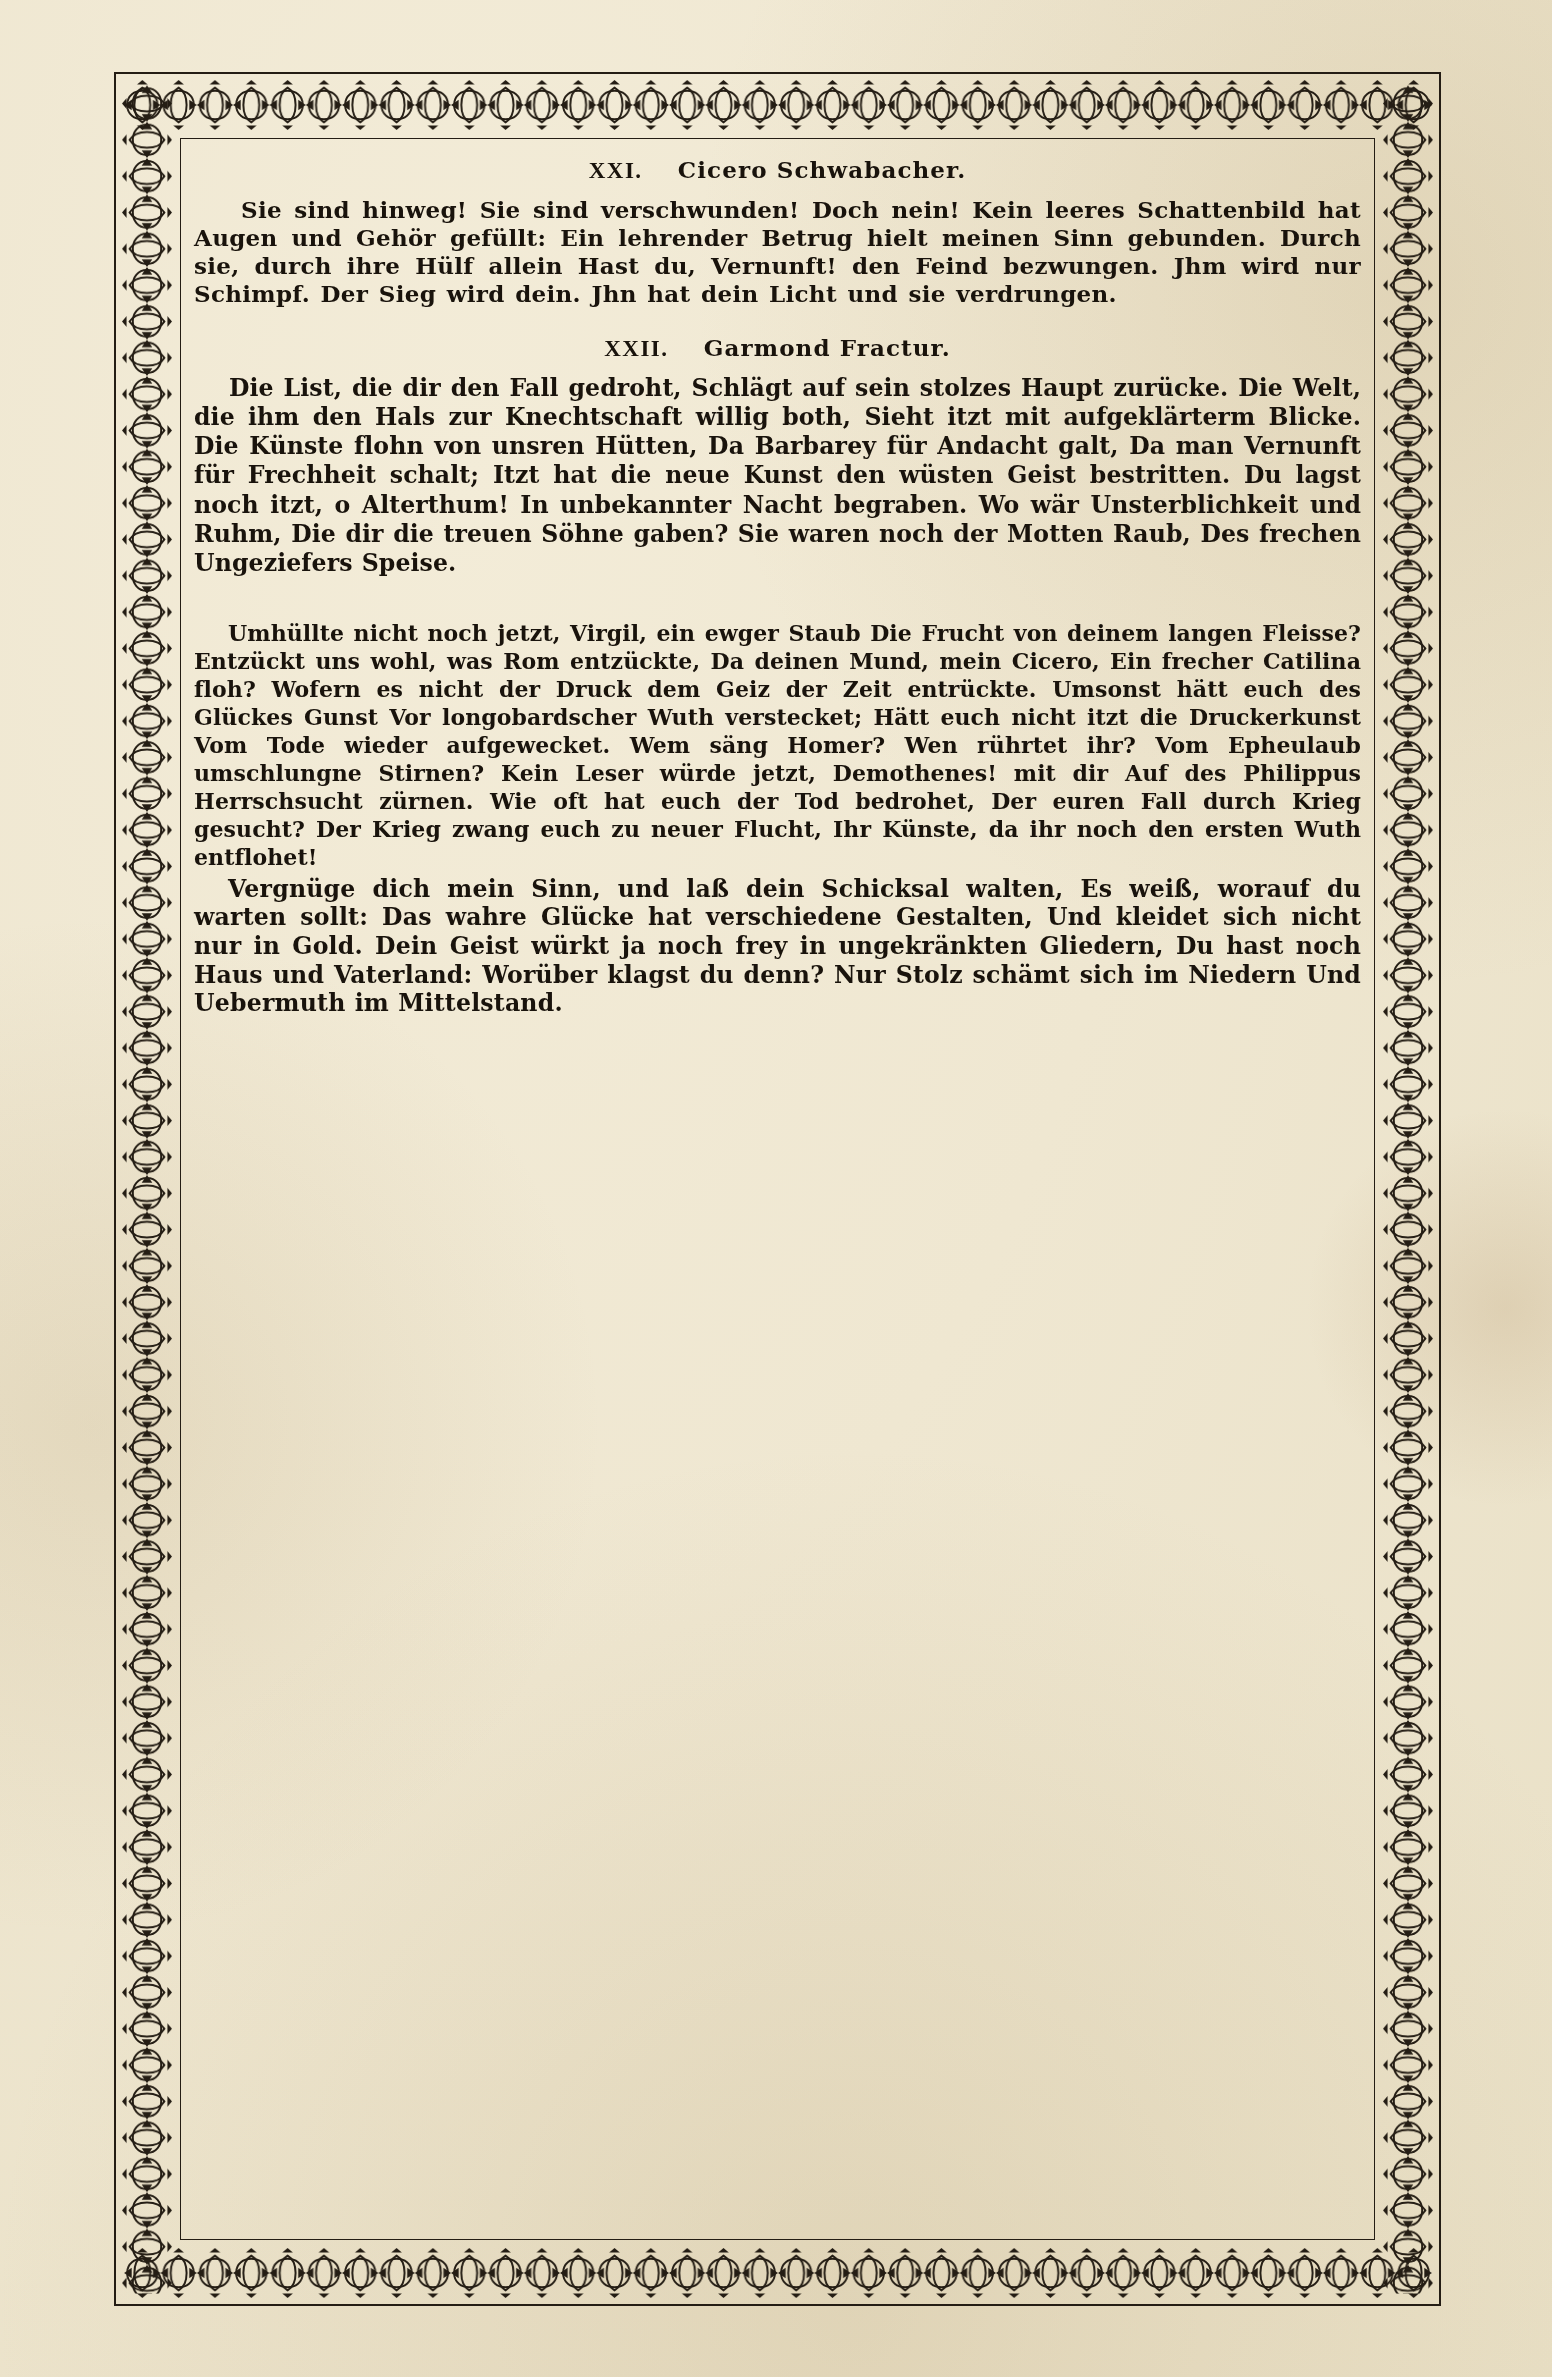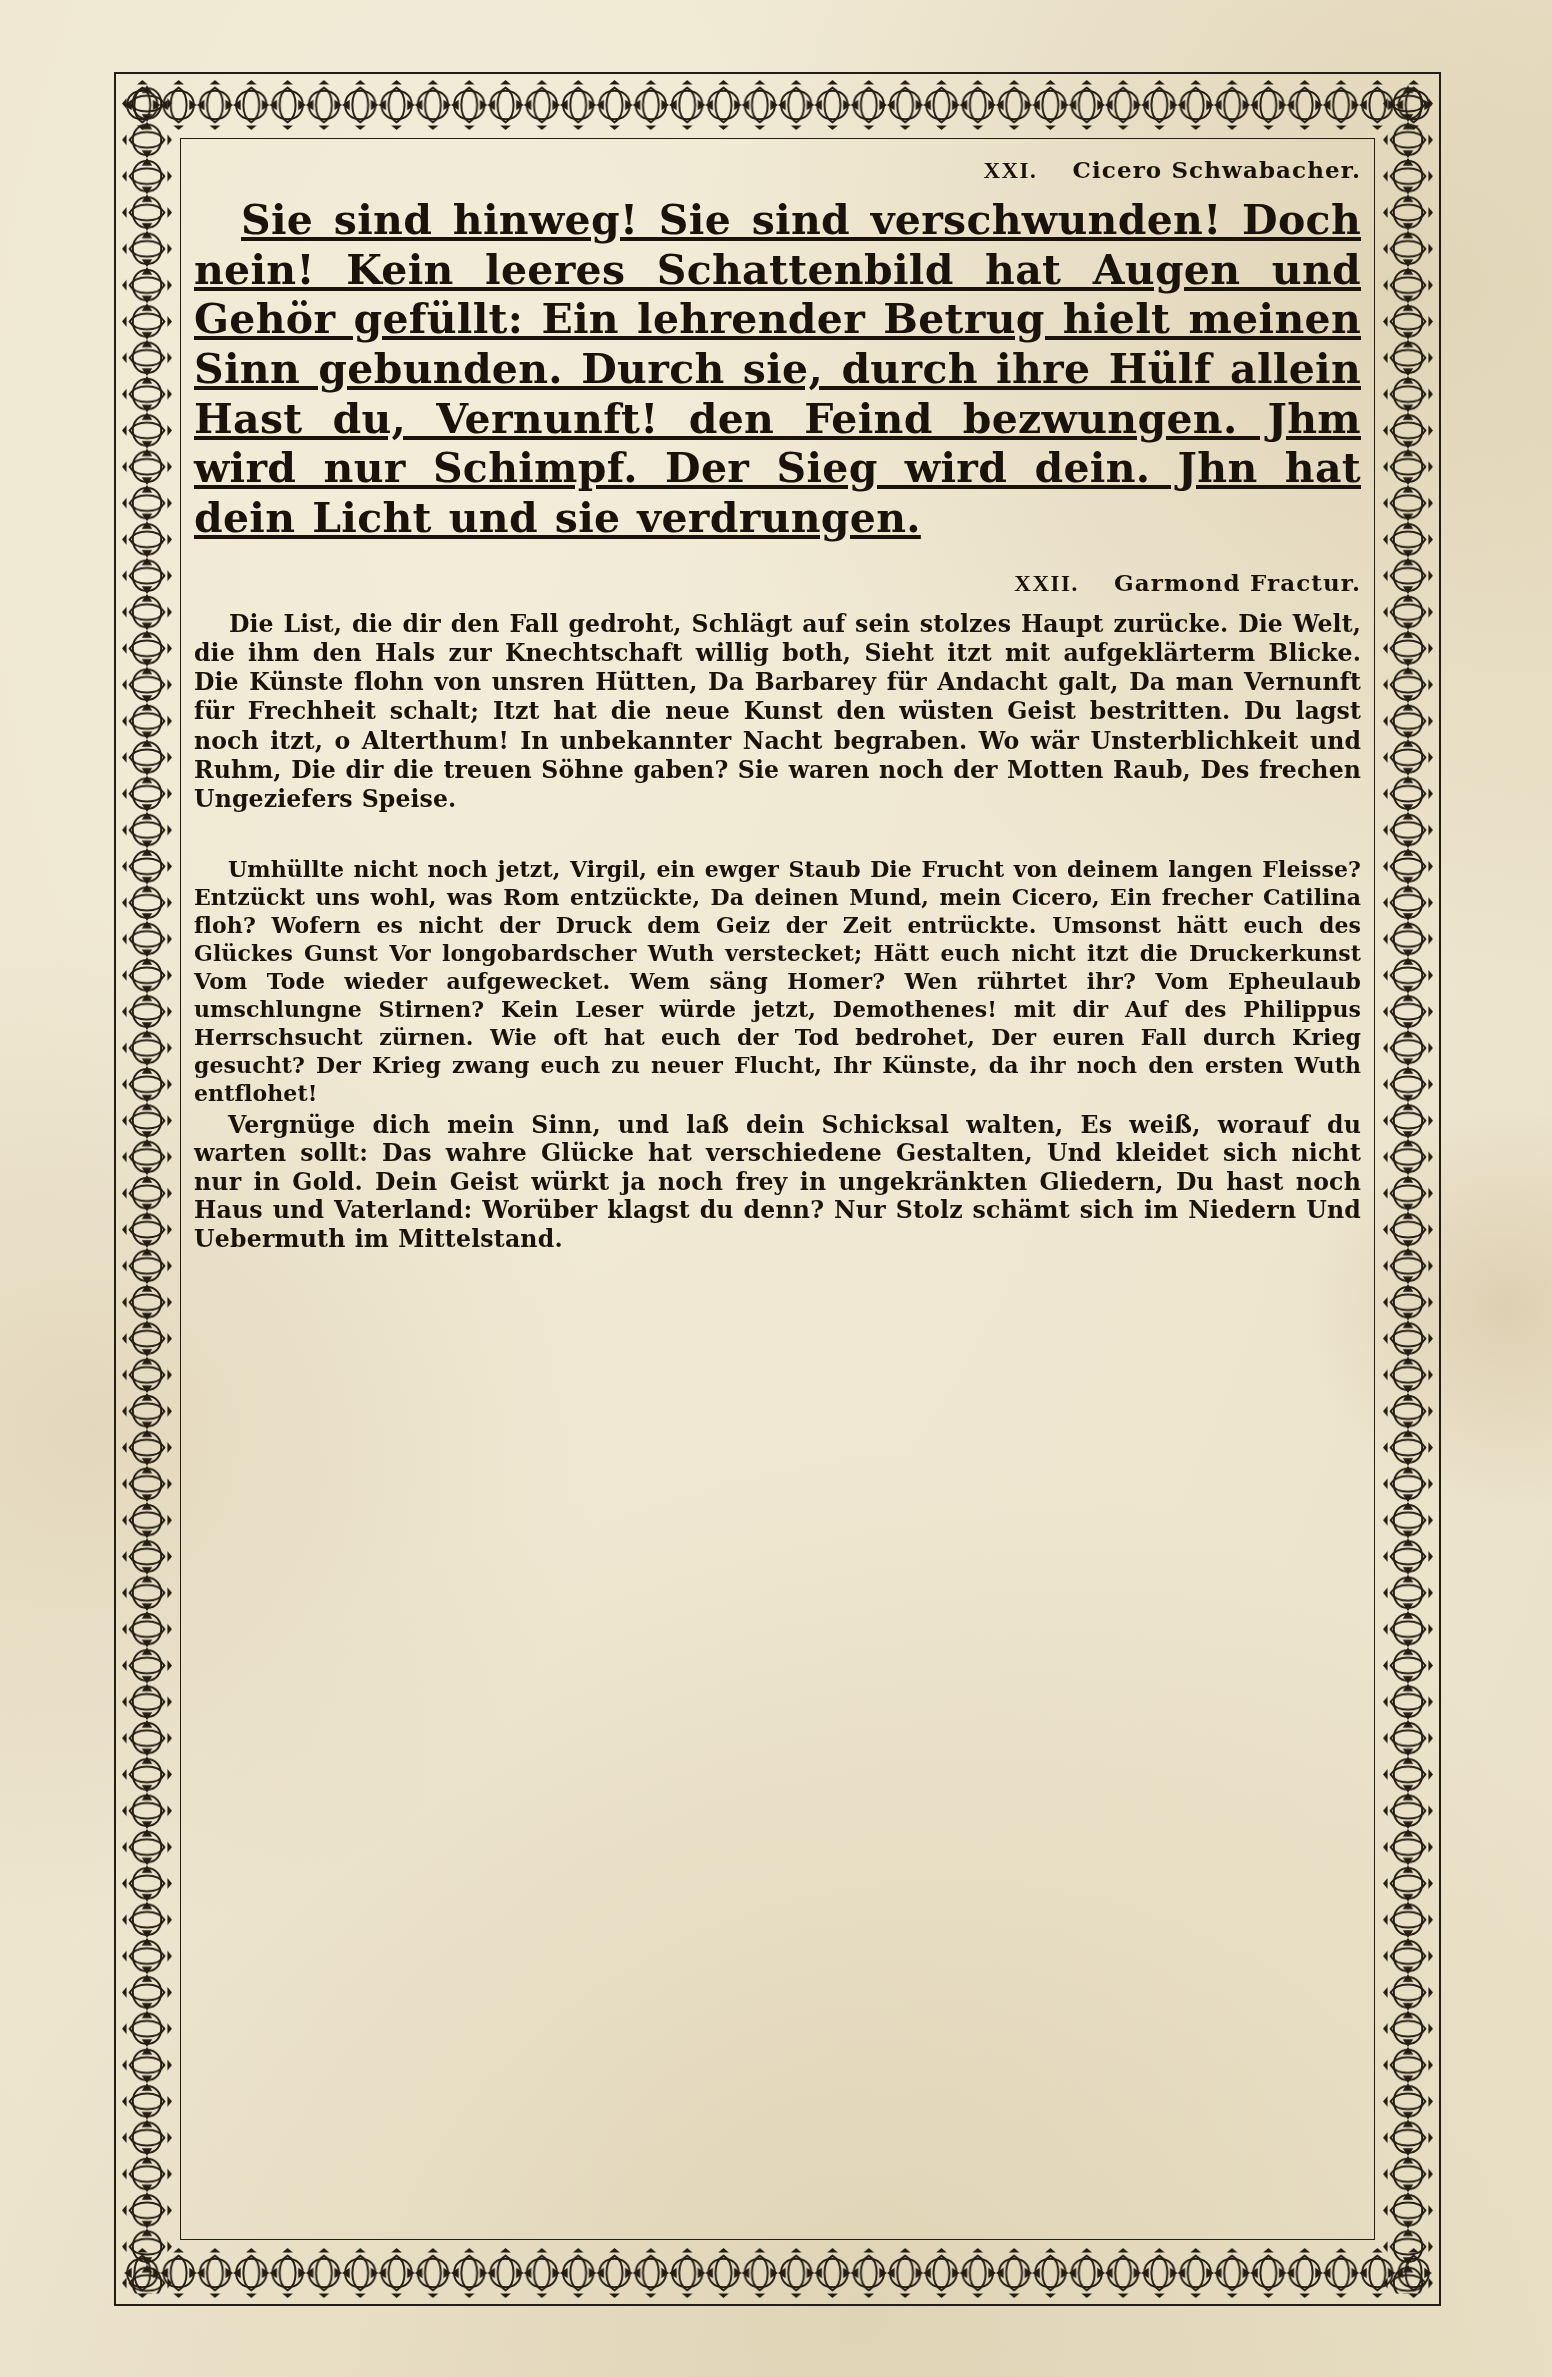--- a/index.html
+++ b/index.html
@@ -68,21 +68,21 @@
     position: absolute;
     left: 194px;
     top: 156px;
     width: 1167px;
     color: #1d1710;
   }
 
   .section { margin-bottom: 3px; }
 
   .section-heading {
-    text-align: right;
+    text-align: center;
     font-size: 23px;
     letter-spacing: 0.8px;
     margin: 26px 0 12.2px 0;
     font-family: "DejaVu Serif", serif;
     font-weight: 600;
     color: #19130c;
   }
   .section-heading .numeral {
     font-family: "Liberation Serif", serif;
     letter-spacing: 1.5px;
@@ -95,28 +95,27 @@
   
   .body-text {
     text-align: justify;
     text-align-last: left;
     hyphens: none;
     color: #19130c;
   }
 
   
   #text-xxi {
-    font-size: 41px;
+    font-size: 23px;
     line-height: 1.21;
     letter-spacing: 0.3px;
     font-weight: 600;
     text-indent: 47px;
     word-spacing: 2.3px;
     font-family: "DejaVu Serif", serif;
-    text-decoration: underline;
   }
 
   
   #text-xxii {
     font-size: 23.6px;
     line-height: 1.24;
     letter-spacing: 0.1px;
     text-indent: 35px;
     font-weight: 600;
     word-spacing: 0.8px;

